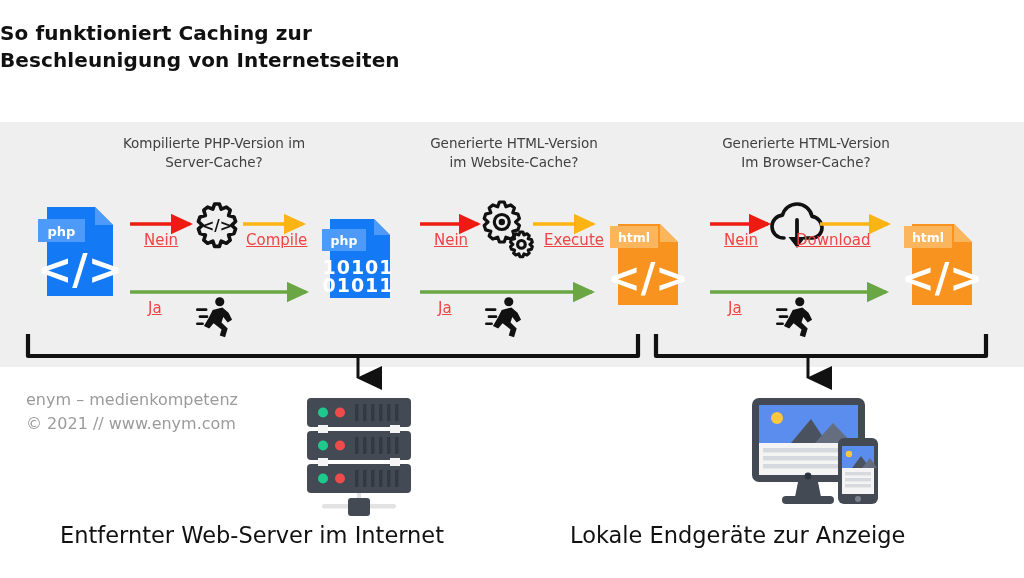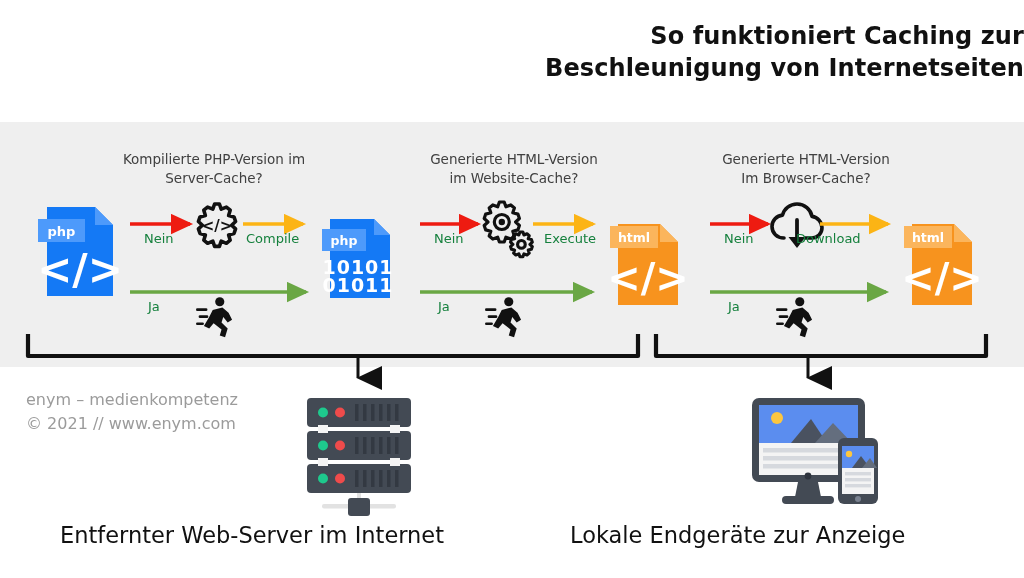--- a/index.html
+++ b/index.html
@@ -20,22 +20,22 @@
     width: 1024px;
     height: 578px;
   }
 
   
   #title {
     position: absolute;
     left: 0;
     top: 20px;
     width: 1024px;
-    text-align: right;
-    font-size: 24px;
+    text-align: left;
+    font-size: 20px;
     font-weight: bold;
     line-height: 1.34;
     letter-spacing: 0.1px;
     color: #111111;
   }
   #title .line { display: block; }
 
   
   #panel {
     position: absolute;
@@ -47,31 +47,31 @@
   }
 
   
   .col-head {
     position: absolute;
     text-align: center;
     font-size: 13.5px;
     line-height: 1.42;
     color: #404040;
     font-weight: normal;
-    margin-top: 16px;
   }
   .col-head .line { display: block; }
   #head-0 { left: 92px;  top: 134px; width: 244px; }
   #head-1 { left: 392px; top: 134px; width: 244px; }
   #head-2 { left: 684px; top: 134px; width: 244px; }
   .arrow-label {
     position: absolute;
-    font-size: 13px;
-    color: #15803d;
+    font-size: 15px;
+    color: #ef4444;
     white-space: nowrap;
+    text-decoration: underline;
   }
 
   
   #credit {
     position: absolute;
     left: 26px;
     top: 388px;
     font-size: 16px;
     line-height: 1.5;
     color: #9b9b9b;

